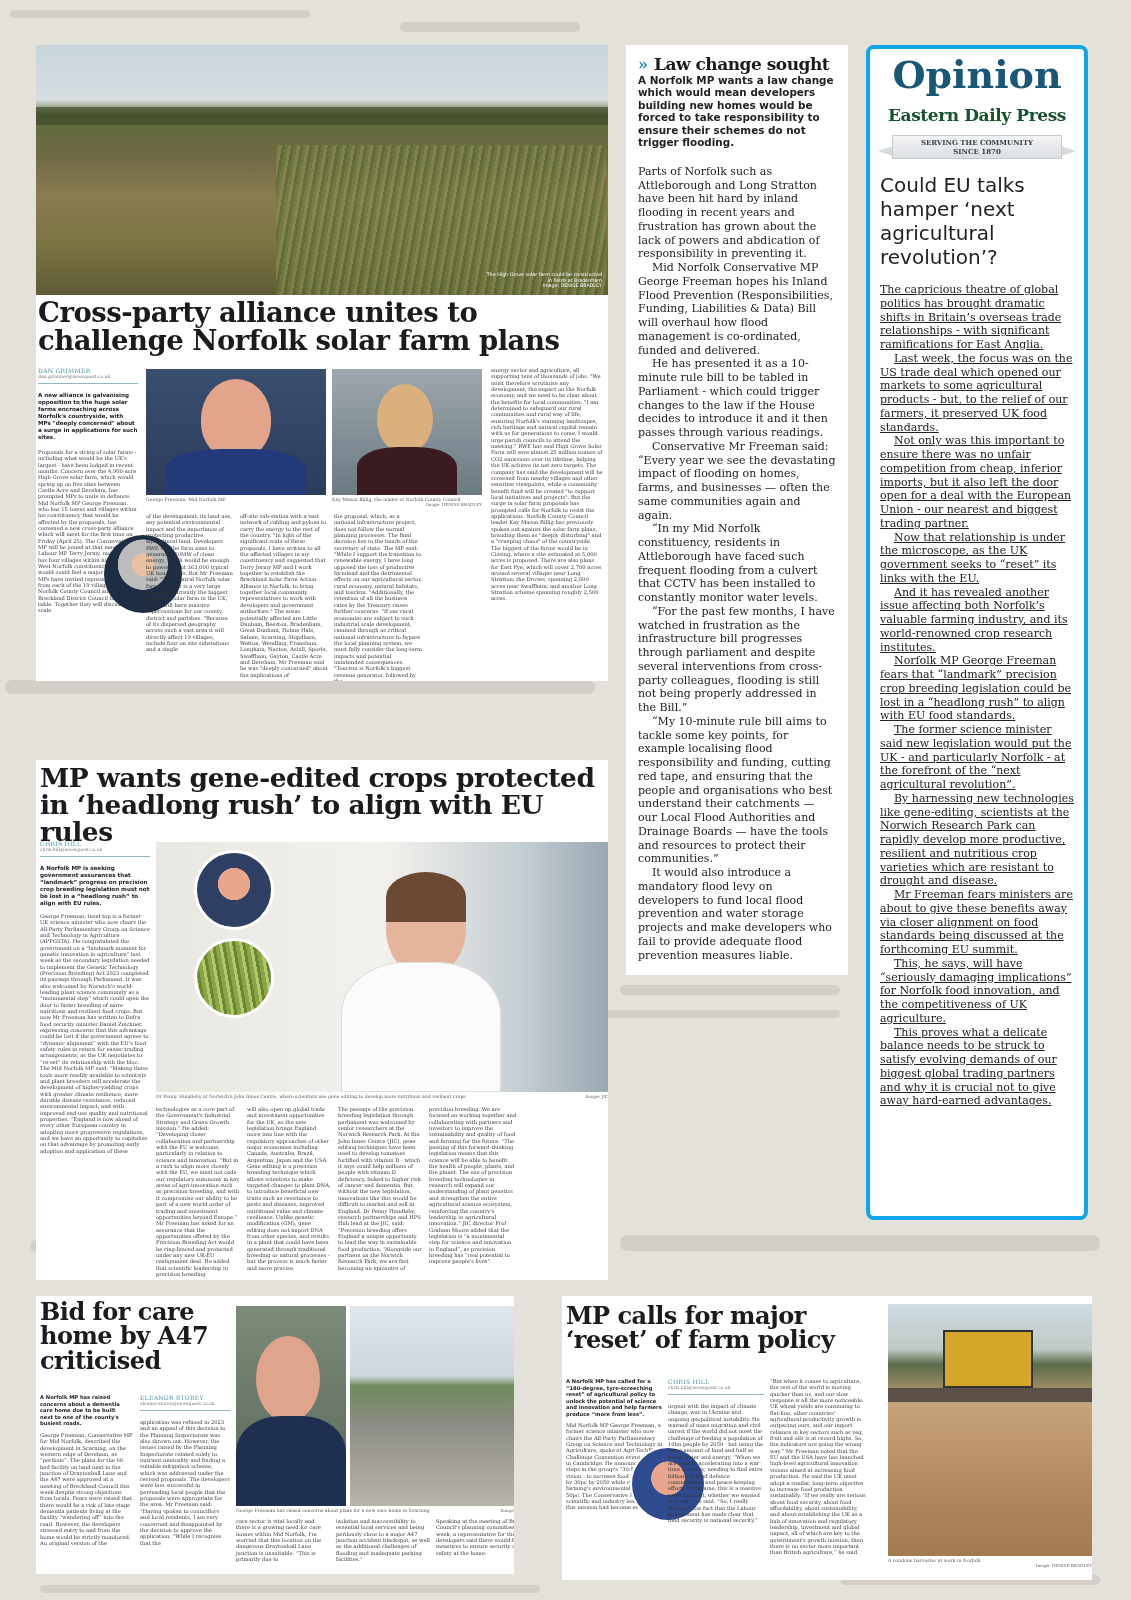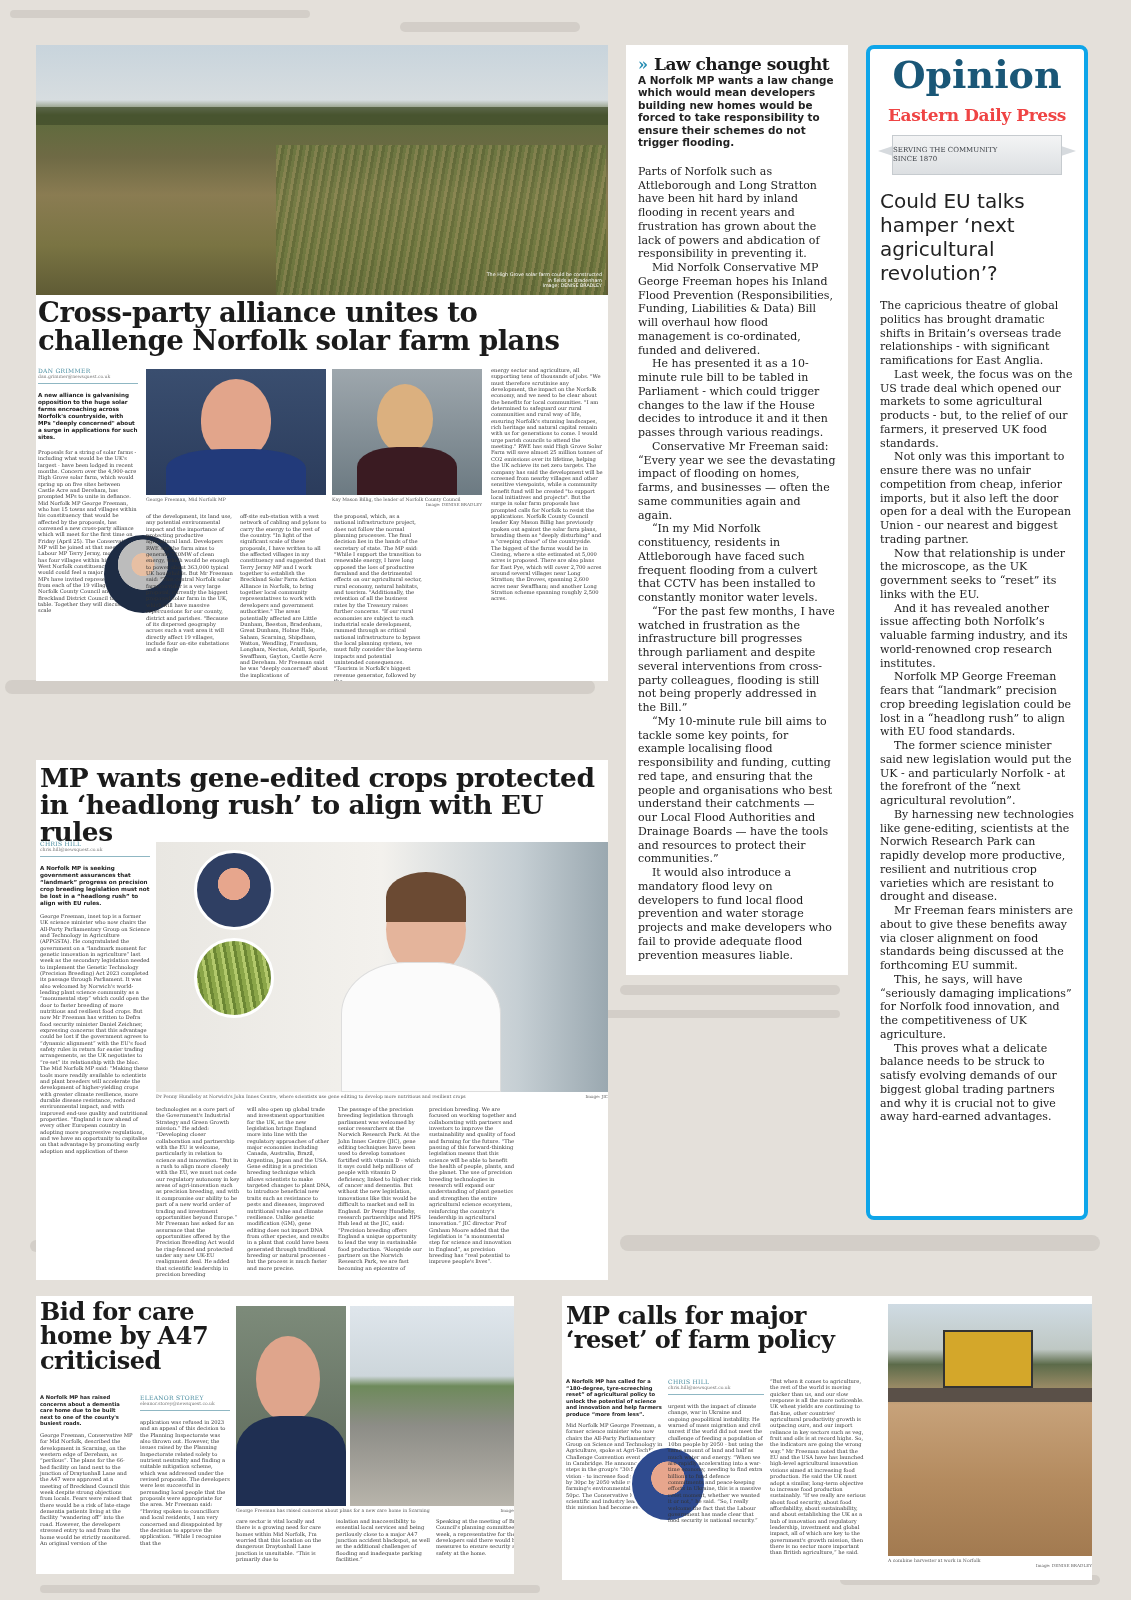--- a/index.html
+++ b/index.html
@@ -98,31 +98,31 @@
     <p>Conservative Mr Freeman said: “Every year we see the devastating impact of flooding on homes, farms, and businesses — often the same communities again and again.</p>
     <p>“In my Mid Norfolk constituency, residents in Attleborough have faced such frequent flooding from a culvert that CCTV has been installed to constantly monitor water levels.</p>
     <p>“For the past few months, I have watched in frustration as the infrastructure bill progresses through parliament and despite several interventions from cross-party colleagues, flooding is still not being properly addressed in the Bill.”</p>
     <p>“My 10-minute rule bill aims to tackle some key points, for example localising flood responsibility and funding, cutting red tape, and ensuring that the people and organisations who best understand their catchments — our Local Flood Authorities and Drainage Boards — have the tools and resources to protect their communities.”</p>
     <p>It would also introduce a mandatory flood levy on developers to fund local flood prevention and water storage projects and make developers who fail to provide adequate flood prevention measures liable.</p>
   </div>
 </section>
 
 <section class="panel" style="left:866px;top:45px;width:222px;height:1175px;border:4px solid #0ea5e9;border-radius:8px;padding:6px 10px;">
   <div style="text-align:center;font-family:'DejaVu Serif',serif;font-weight:900;font-size:38px;color:#1a5777;line-height:1.05;">Opinion</div>
-  <div style="text-align:center;font-family:'DejaVu Serif',serif;font-weight:900;font-size:17px;color:#ef4444;margin-top:10px;letter-spacing:-0.4px;">Eastern Daily Press</div>
+  <div style="text-align:center;font-family:'DejaVu Serif',serif;font-weight:900;font-size:17px;color:#14532d;margin-top:10px;letter-spacing:-0.4px;">Eastern Daily Press</div>
   <div style="position:relative;margin:10px auto 0;width:170px;">
     <div style="position:absolute;left:-14px;top:8px;width:0;height:0;border-top:8px solid transparent;border-bottom:8px solid transparent;border-right:24px solid #d6dade;"></div>
     <div style="position:absolute;right:-14px;top:8px;width:0;height:0;border-top:8px solid transparent;border-bottom:8px solid transparent;border-left:24px solid #d6dade;"></div>
-    <div style="position:relative;background:linear-gradient(180deg,#f3f4f5,#dcdfe2);border:1px solid #c6cbcf;font-family:'DejaVu Serif',serif;font-weight:normal;font-size:7px;color:#3b3f45;padding:10px 0;line-height:1.3;">
+    <div style="position:relative;background:linear-gradient(180deg,#f3f4f5,#dcdfe2);border:1px solid #c6cbcf;text-align:center;font-family:'DejaVu Serif',serif;font-weight:bold;font-size:7px;color:#3b3f45;padding:2px 0;line-height:1.3;">
       <div>SERVING THE COMMUNITY</div>
       <div>SINCE 1870</div>
     </div>
   </div>
   <h2 style="font-family:'DejaVu Sans',sans-serif;font-weight:normal;font-size:20px;line-height:1.2;color:#222;margin-top:14px;">Could EU talks hamper ‘next agricultural revolution’?</h2>
-  <div class="big-body" style="margin-top:14px;">
+  <div class="big-body" style="margin-top:14px;text-decoration:underline;">
     <p>The capricious theatre of global politics has brought dramatic shifts in Britain’s overseas trade relationships - with significant ramifications for East Anglia.</p>
     <p>Last week, the focus was on the US trade deal which opened our markets to some agricultural products - but, to the relief of our farmers, it preserved UK food standards.</p>
     <p>Not only was this important to ensure there was no unfair competition from cheap, inferior imports, but it also left the door open for a deal with the European Union - our nearest and biggest trading partner.</p>
     <p>Now that relationship is under the microscope, as the UK government seeks to “reset” its links with the EU.</p>
     <p>And it has revealed another issue affecting both Norfolk’s valuable farming industry, and its world-renowned crop research institutes.</p>
     <p>Norfolk MP George Freeman fears that “landmark” precision crop breeding legislation could be lost in a “headlong rush” to align with EU food standards.</p>
     <p>The former science minister said new legislation would put the UK - and particularly Norfolk - at the forefront of the “next agricultural revolution”.</p>
     <p>By harnessing new technologies like gene-editing, scientists at the Norwich Research Park can rapidly develop more productive, resilient and nutritious crop varieties which are resistant to drought and disease.</p>
     <p>Mr Freeman fears ministers are about to give these benefits away via closer alignment on food standards being discussed at the forthcoming EU summit.</p>
     <p>This, he says, will have “seriously damaging implications” for Norfolk food innovation, and the competitiveness of UK agriculture.</p>

